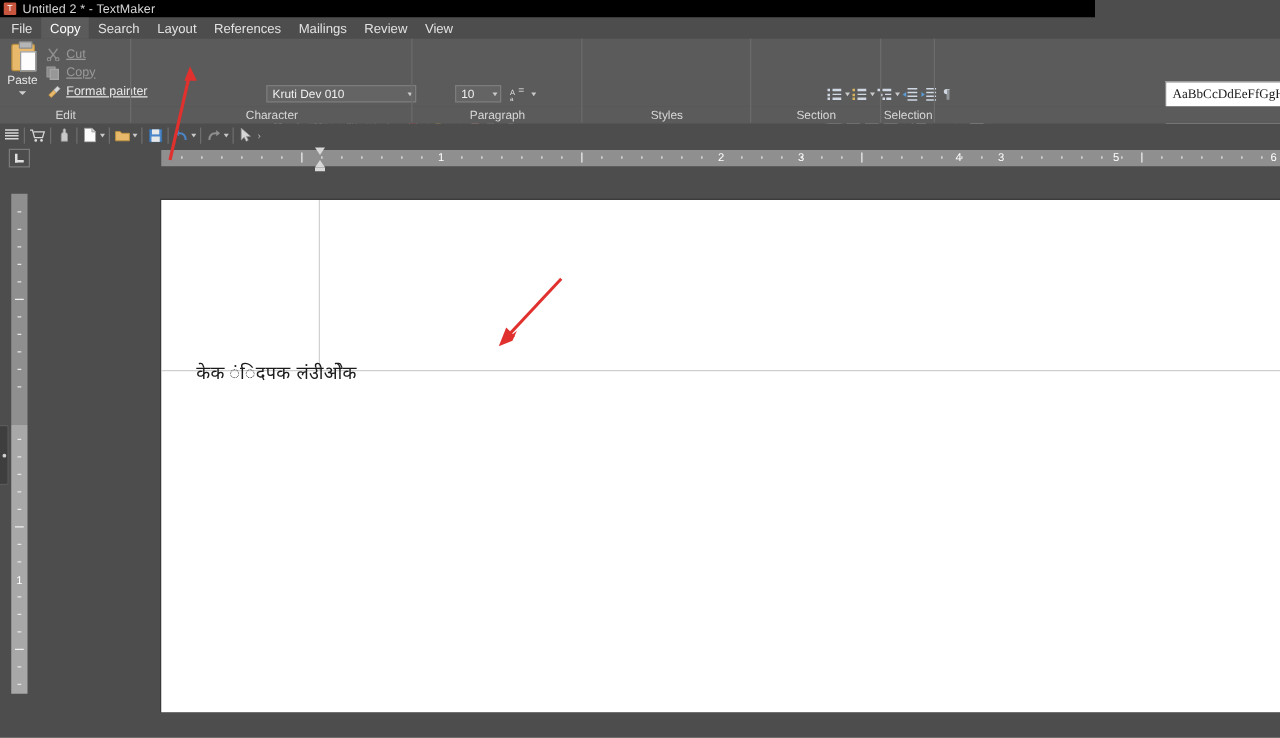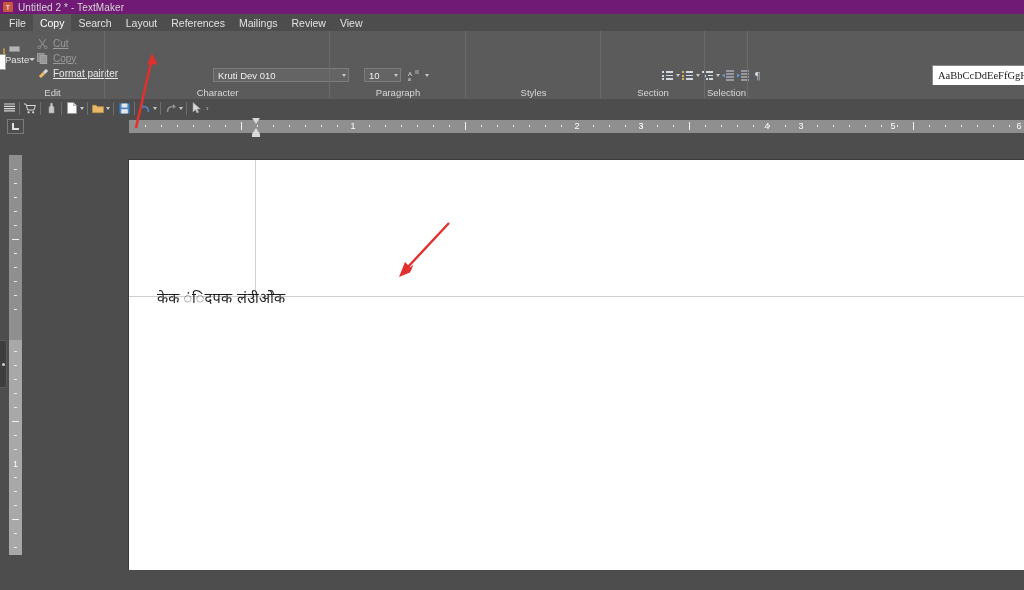--- a/index.html
+++ b/index.html
@@ -7,22 +7,22 @@
     width: 1024px; height: 590px;
     overflow: hidden;
     background: #4d4d4d;
     font-family: "Liberation Sans", sans-serif;
     -webkit-font-smoothing: antialiased;
   }
   .app { position: relative; width: 1024px; height: 590px; background: #4d4d4d; }
 
   
   .titlebar {
-    position: absolute; left:0; top:0; width:1024px; height:14px;
-    background:#701a75; display:flex; align-items:center; padding-left:3px;
+    position: absolute; left:0; top:0; width:876px; height:14px;
+    background:#000000; display:flex; align-items:center; padding-left:3px;
   }
   .tb-icon {
     width:10px; height:10px; background:#c8553d; border-radius:1px;
     display:inline-flex; align-items:center; justify-content:center;
     font-size:7px; color:#fff; margin-right:5px; flex:none;
   }
   .tb-title { font-size:10px; color:#d6d6d6; letter-spacing:.1px; }
 
   
   .tabbar {
@@ -53,21 +53,21 @@
     background:#6b6b6b;
   }
   .glabel.no-sep::after { display:none; }
 
   
   .grp { position:absolute; top:0; height:54px; }
 
   
   .paste-btn{
     position:absolute; left:3px; top:2px; width:30px; height:50px;
-    display:flex; flex-direction:row; align-items:center; justify-content:flex-start;
+    display:flex; flex-direction:column; align-items:center; justify-content:flex-start;
     cursor:default;
   }
   .clipboard{
     position:relative; width:19px; height:22px; margin-top:2px;
     background:#e8b96a; border:1px solid #b98e3f; border-radius:2px;
   }
   .clipboard::before{
     content:""; position:absolute; left:5px; top:-3px; width:9px; height:4px;
     background:#b5b5b5; border:1px solid #8d8d8d; border-radius:1px;
   }
@@ -98,21 +98,21 @@
   }
   .tbtn.on{ background:#6f6f6f; border-color:#868686; }
   .caret{
     width:0;height:0;border-left:2.5px solid transparent;border-right:2.5px solid transparent;
     border-top:3px solid #c9c9c9; margin-left:1px; flex:none;
   }
   .vsep{ width:1px; height:13px; background:#6e6e6e; margin:0 3px; flex:none; }
 
   
   .fontbox{
-    position:absolute; left:108px; top:37px; width:136px; height:14px;
+    position:absolute; left:108px; top:37px; width:120px; height:14px;
     background:#646464; border:1px solid #7c7c7c; display:flex; align-items:center;
     padding:0 2px 0 4px; font-size:9.5px; color:#f0f0f0; cursor:default;
   }
   .fontbox .fb-caret{ margin-left:auto; }
   .sizebox{
     position:absolute; left:259px; top:37px; width:37px; height:14px;
     background:#646464; border:1px solid #7c7c7c; display:flex; align-items:center;
     padding:0 2px 0 4px; font-size:9.5px; color:#f0f0f0; cursor:default;
   }
   .sizebox .fb-caret{ margin-left:auto; }

